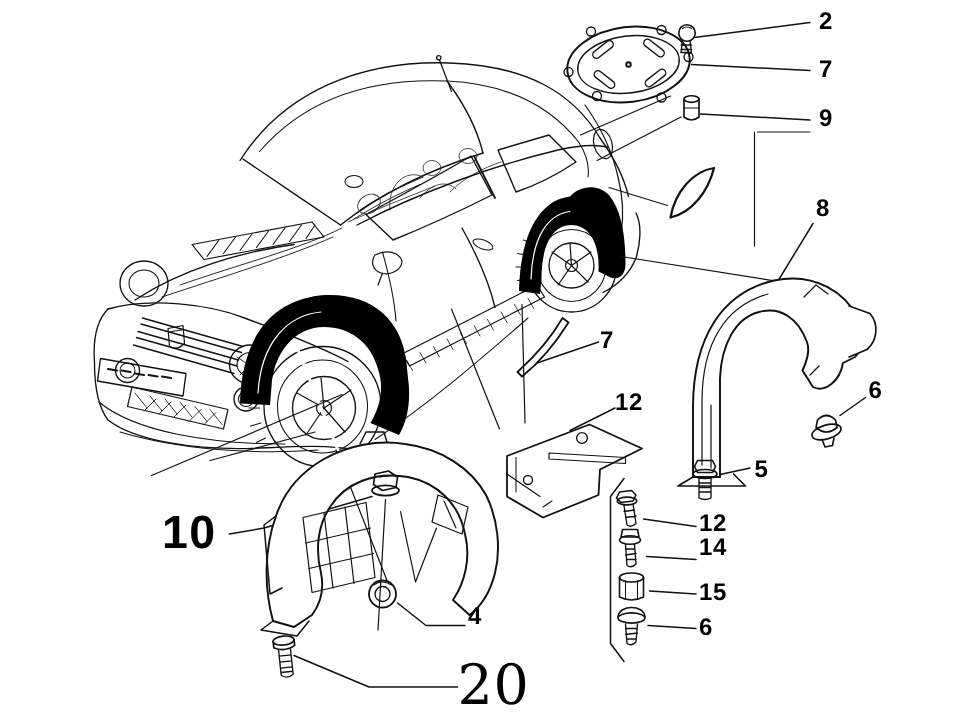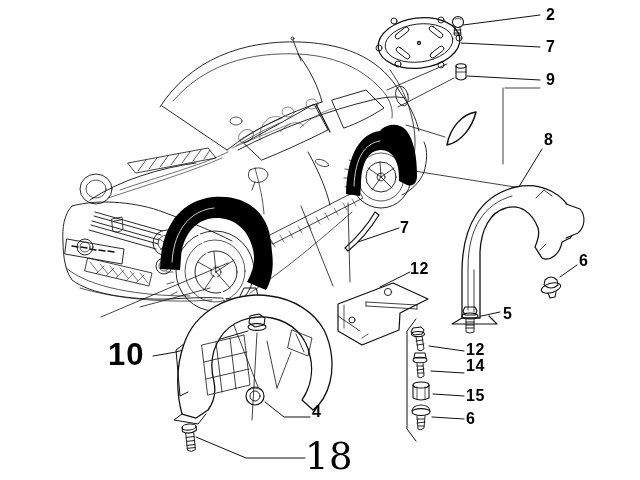--- a/index.html
+++ b/index.html
@@ -306,15 +306,15 @@
   <div class="callout" style="left:579px;top:252px">6</div>
   <div class="callout" style="left:503px;top:305px">5</div>
   <div class="callout" style="left:466px;top:341px">12</div>
   <div class="callout" style="left:466px;top:357px">14</div>
   <div class="callout" style="left:466px;top:387px">15</div>
   <div class="callout" style="left:466px;top:410px">6</div>
   <div class="callout" style="left:400px;top:219px">7</div>
   <div class="callout" style="left:410px;top:260px">12</div>
   <div class="callout" style="left:312px;top:403px">4</div>
   <div class="callout big-sans" style="left:108px;top:338px">10</div>
-  <div class="callout big-serif" style="left:305px;top:437px">18</div>
+  <div class="callout big-serif" style="left:305px;top:437px">20</div>
 
 </div>
 
 </body></html>

